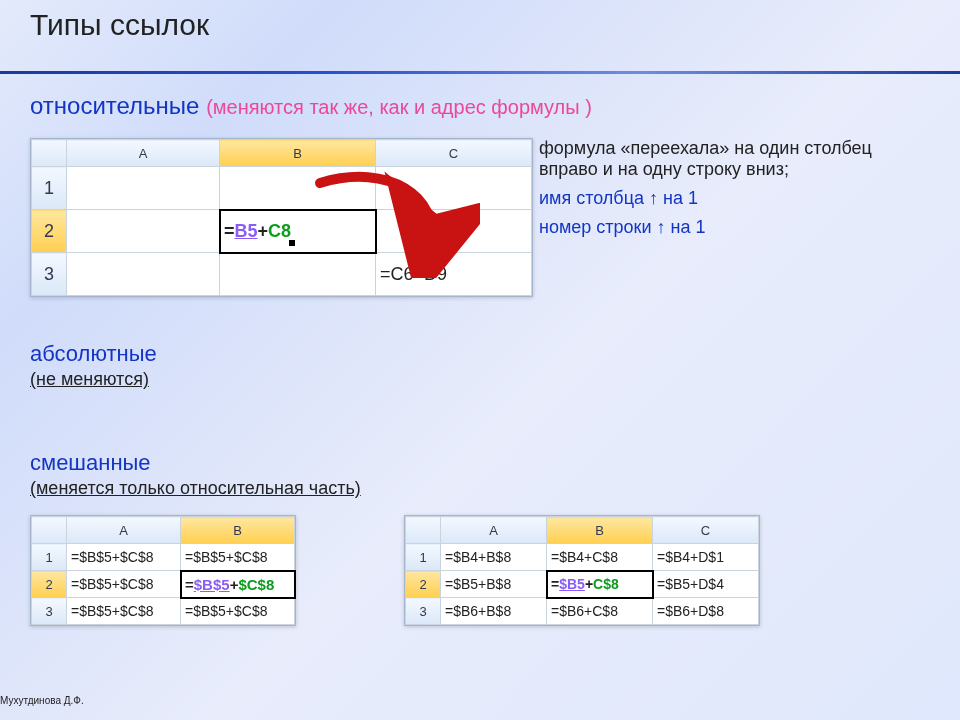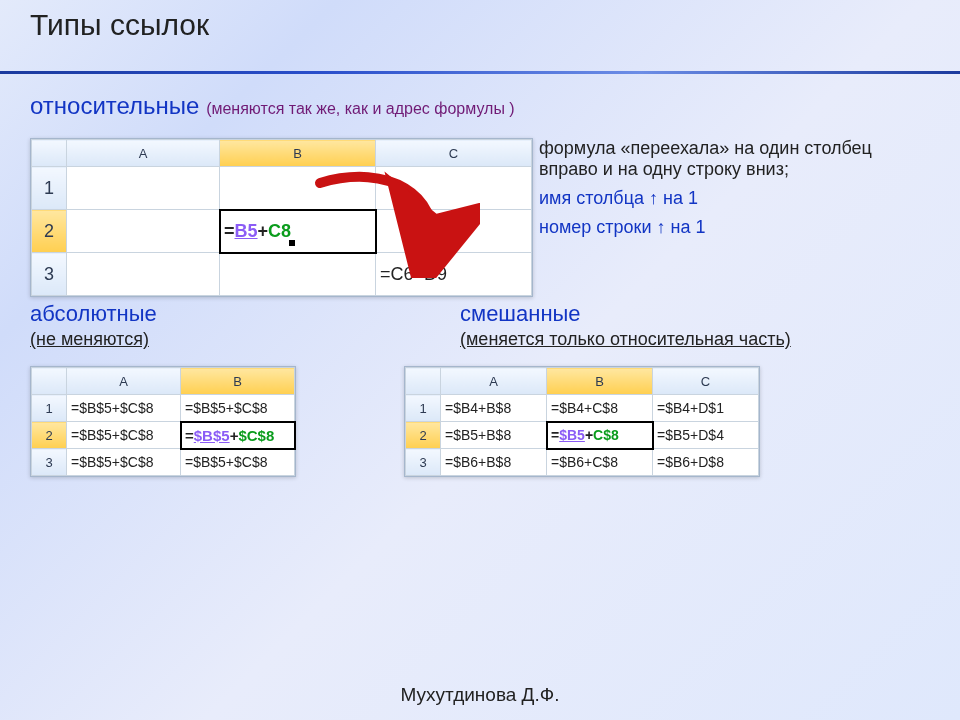--- a/index.html
+++ b/index.html
@@ -31,21 +31,21 @@
   }
   .content { padding: 18px 30px 0 30px; }
 
   .word-blue  { color:#1235c4; }
 
   h2.sec {
     margin:0 0 4px 0;
     font-weight:normal;
     font-size:24px;
   }
-  h2.sec .tail { font-size:16px; color:#701a75; }
+  h2.sec .tail { font-size:20px; color:#ec4899; }
   .subtitle { font-size:18px; margin-top:-2px;text-decoration:underline;}
 
   .row1 { display:flex; align-items:flex-start; margin-top:18px; }
   .notes { margin-left:6px; max-width:350px; font-size:18px; }
   .notes p { margin:0 0 8px 0; }
 
   
   .sheet {
     display:inline-block;
     background:#fff;
@@ -109,37 +109,36 @@
   
   .sheet.small th.col { width:108px; }
   .sheet.small td { width:108px; }
   .sheet.small td.rh { width:26px; }
   .sheet.small td.activecell { font-size:15px; }
 
   .sheet.small3 th.col { width:100px; }
   .sheet.small3 td { width:100px; }
   .sheet.small3 td.rh { width:26px; }
 
-  .row2 { display:flex; gap:60px;}
+  .row2 { display:flex; margin-top:40px; gap:60px;flex-direction:column;}
   .col { }
   .col h2.sec { font-size:22px; }
 
   .row3 { display:flex; margin-top:16px; gap:48px; align-items:flex-start; }
 
   .arrow-svg {
      position:absolute;
      pointer-events:none;
   }
 
   .footer {
      position:absolute;
      bottom:14px;
      width:100%;
-     text-align:center;
-     font-size:19px;
+     font-size:10px;
      color:#222;
   }
 </style>
 </head>
 <body>
 
 <div class="title-bar">
   <h1>Типы ссылок</h1>
   <div class="title-rule"></div>
 </div>

